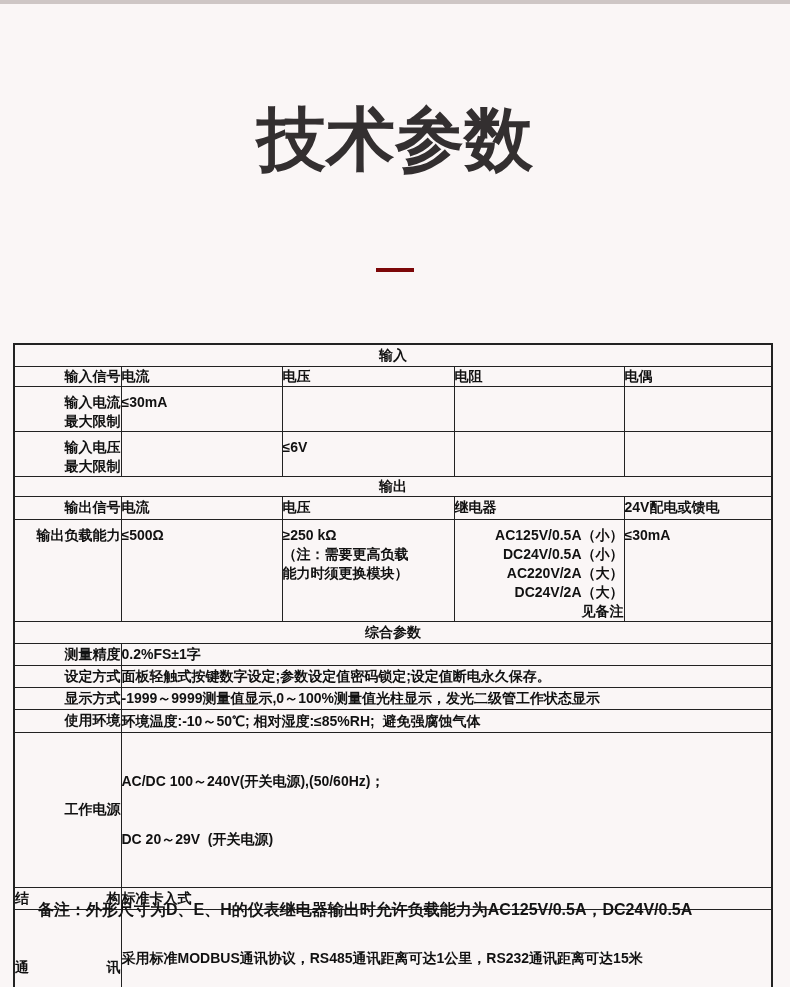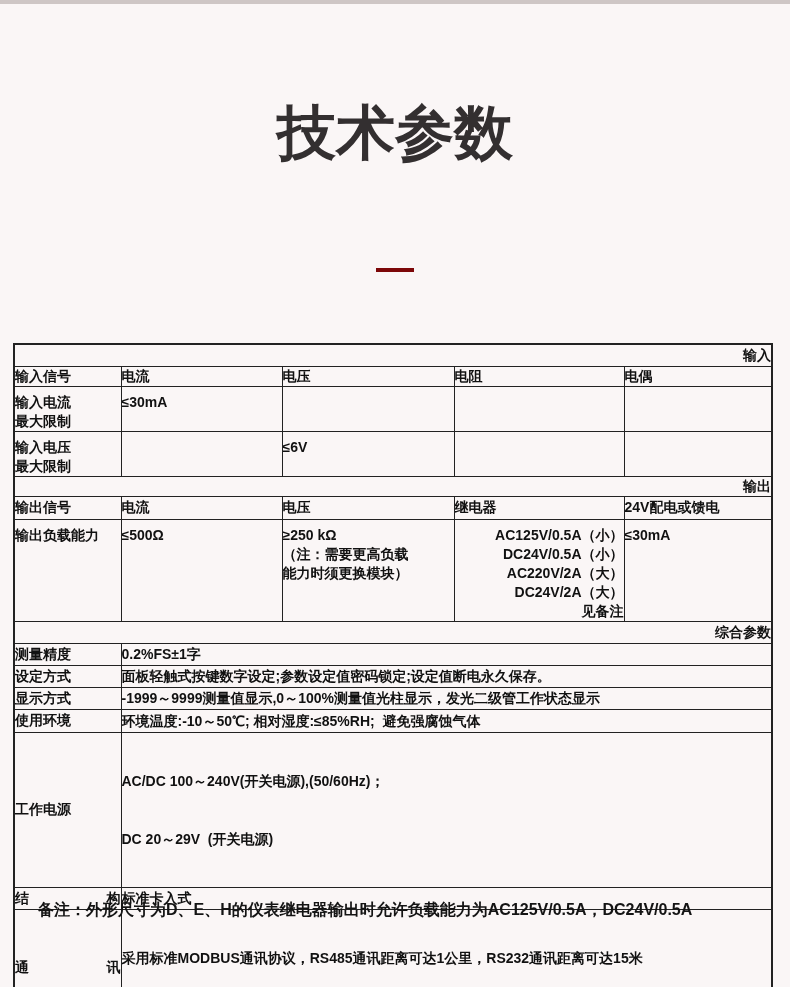--- a/index.html
+++ b/index.html
@@ -14,21 +14,21 @@
   }
   .topbar {
     position: absolute; top: 0; left: 0;
     width: 790px; height: 4px;
     background: #cec6c5;
   }
   .page-title {
     position: absolute; top: 94px; left: 0;
     width: 790px;
     text-align: center;
-    font-size: 59px;
+    font-size: 69px;
     font-weight: 800;
     letter-spacing: 0px;
     color: #332f30;
   }
   .title-divider {
     position: absolute; top: 268px; left: 376px;
     width: 38px; height: 4px;
     background: #7c0708;
   }
   table.spec {
@@ -40,22 +40,22 @@
     font-weight: 600;
     color: #111;
     border: 2px solid #222;
   }
   table.spec td {
     border: 1px solid #222;
     padding: 0;
     line-height: 19px;
     overflow: hidden;
   }
-  td.sec { text-align: right; padding-left: 26px; }
-  td.lbl { text-align: left; }
+  td.sec { text-align: center; padding-left: 26px; }
+  td.lbl { text-align: right; }
   td.c   { text-align: left; }
   td.l2  { text-align: left; padding-left: 30px; }
   td.l4  { text-align: right; padding-left: 18px; }
   td.gval { text-align: left; padding-left: 8px; white-space: pre; }
   td.gval div { white-space: pre; line-height: 20px; }
   tr.top td { vertical-align: top; padding-top: 6px; }
   td.spread {
     text-align: justify;
     text-align-last: justify;
     padding: 0 24px;

